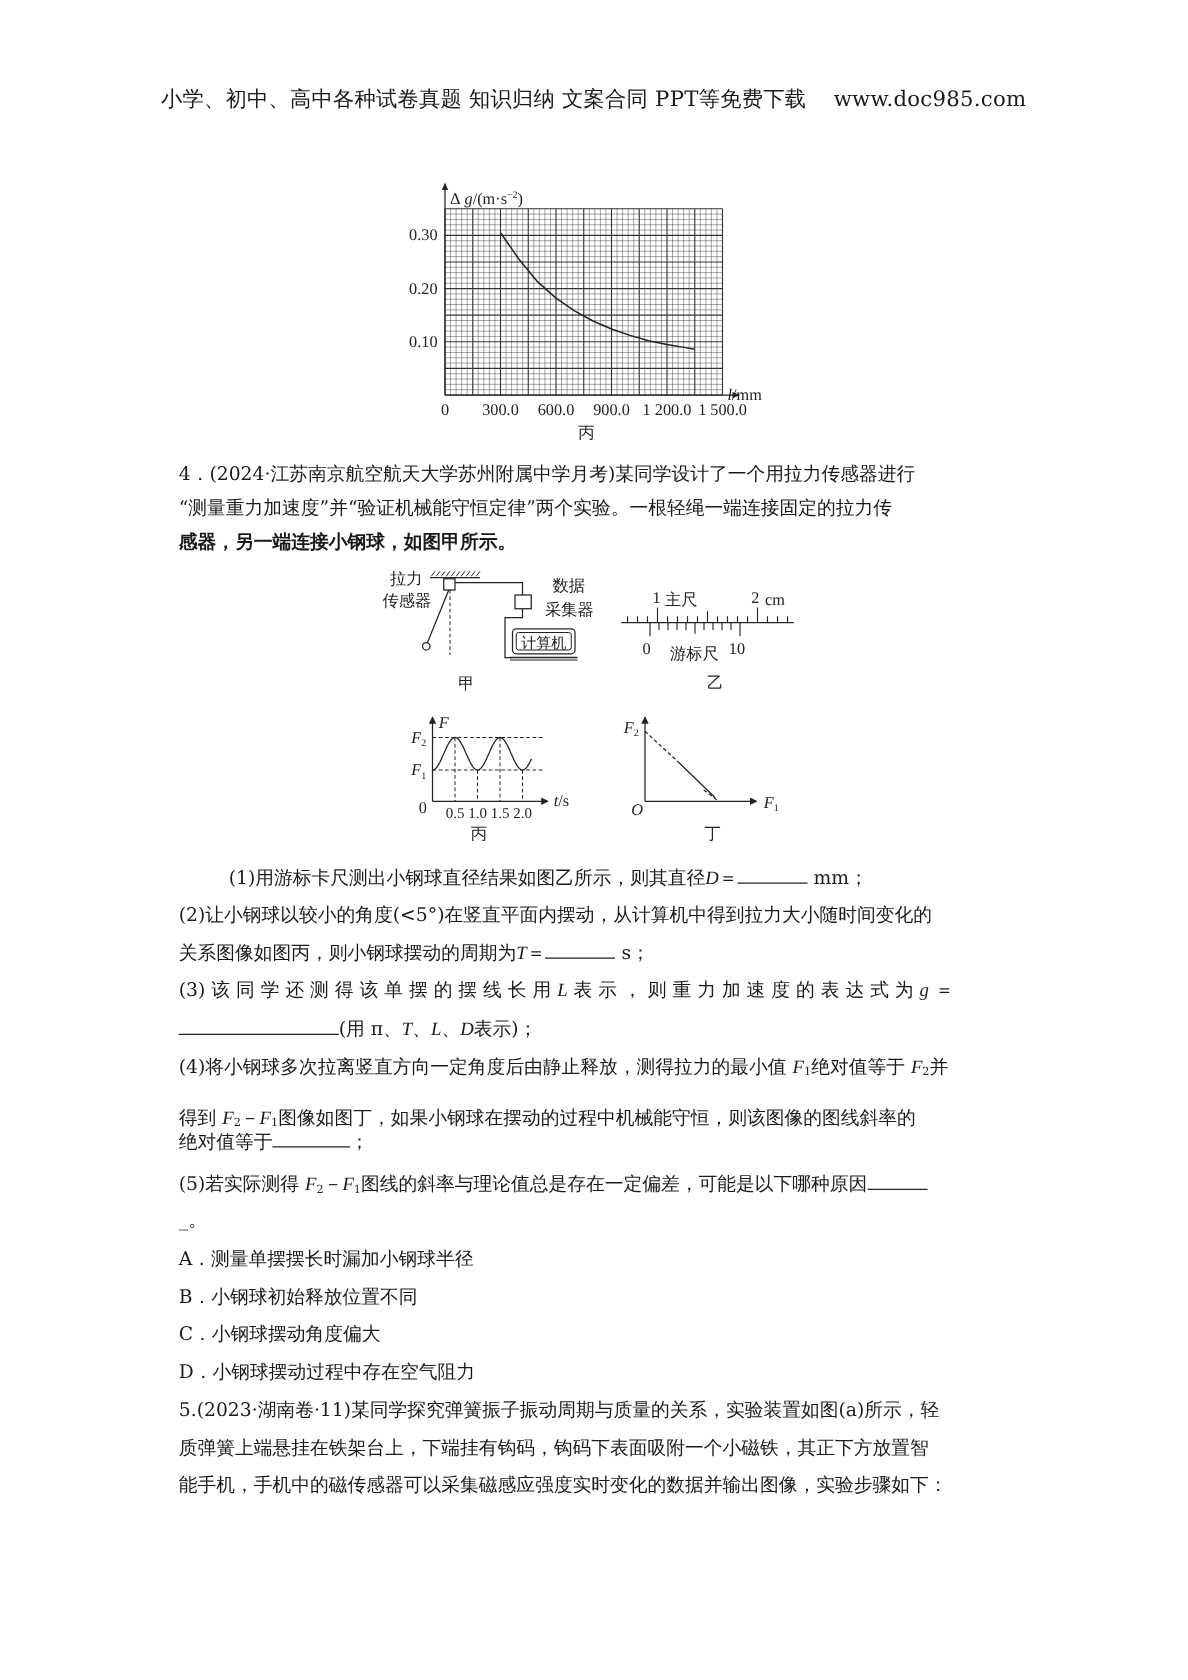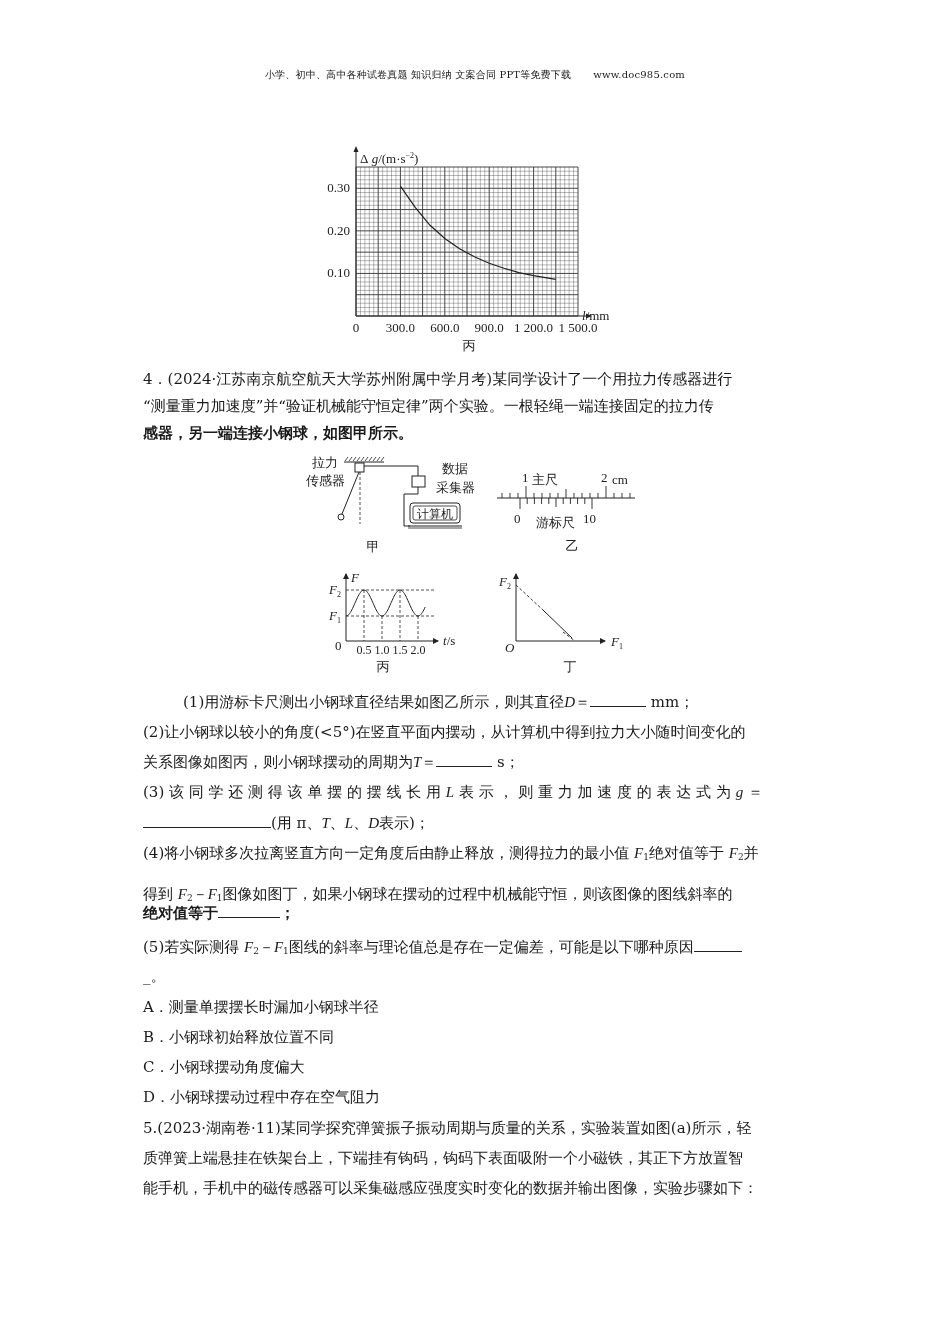--- a/index.html
+++ b/index.html
@@ -1,19 +1,19 @@
 <!DOCTYPE html>
 <html><head>
 <meta charset="utf-8">
 <style>
   html, body { margin:0; padding:0; background:#fff; }
   body { width:950px; height:1344px; position:relative; overflow:hidden;
          font-family:"DejaVu Serif","Liberation Serif",serif; color:#1a1a1a; }
   .hdr { position:absolute; top:68px; left:0; width:950px; text-align:center;
-         font-size:10px; letter-spacing:0.2px; }
+         font-size:17px; letter-spacing:0.2px; }
   .hdr .url { margin-left:22px; }
   .p { position:absolute; left:143px; width:675px; font-size:15px; line-height:20px; white-space:nowrap; }
   .blank { display:inline-block; border-bottom:1px solid #222; height:14px; vertical-align:baseline; }
   i.m { font-family:"Liberation Serif",serif; font-style:italic; }
   sub { font-size:9px; vertical-align:-2px; }
   svg text { font-family:"Liberation Serif","DejaVu Serif",serif; fill:#222; }
   .fig { position:absolute; }
 </style>
 </head>
 <body>
@@ -276,21 +276,21 @@
 </div>
 <div class="p" style="top:813px;">
   <span class="blank" style="width:128px;"></span><span>(用 π、</span><i class="m">T</i><span>、</span><i class="m">L</i><span>、</span><i class="m">D</i><span>表示)；</span>
 </div>
 <div class="p" style="top:843px;">
   <span>(4)将小钢球多次拉离竖直方向一定角度后由静止释放，测得拉力的最小值 </span><i class="m">F</i><sub>1</sub><span>绝对值等于 </span><i class="m">F</i><sub>2</sub><span>并</span>
 </div>
 <div class="p" style="top:873px;margin-top:11px;">
   <span>得到 </span><i class="m">F</i><sub>2</sub><span>－</span><i class="m">F</i><sub>1</sub><span>图像如图丁，如果小钢球在摆动的过程中机械能守恒，则该图像的图线斜率的</span>
 </div>
-<div class="p" style="top:903px;font-weight:bold;">
+<div class="p" style="top:903px;">
   <span>绝对值等于</span><span class="blank" style="width:62px;"></span><span>；</span>
 </div>
 <div class="p" style="top:937px;">
   <span>(5)若实际测得 </span><i class="m">F</i><sub>2</sub><span>－</span><i class="m">F</i><sub>1</sub><span>图线的斜率与理论值总是存在一定偏差，可能是以下哪种原因</span><span class="blank" style="width:48px;"></span>
 </div>
 <div class="p" style="top:966px;">_。</div>
 
 <div class="p" style="top:997px;"><span>A．</span><span>测量单摆摆长时漏加小钢球半径</span></div>
 <div class="p" style="top:1027px;"><span>B．</span><span>小钢球初始释放位置不同</span></div>
 <div class="p" style="top:1057px;"><span>C．</span><span>小钢球摆动角度偏大</span></div>

